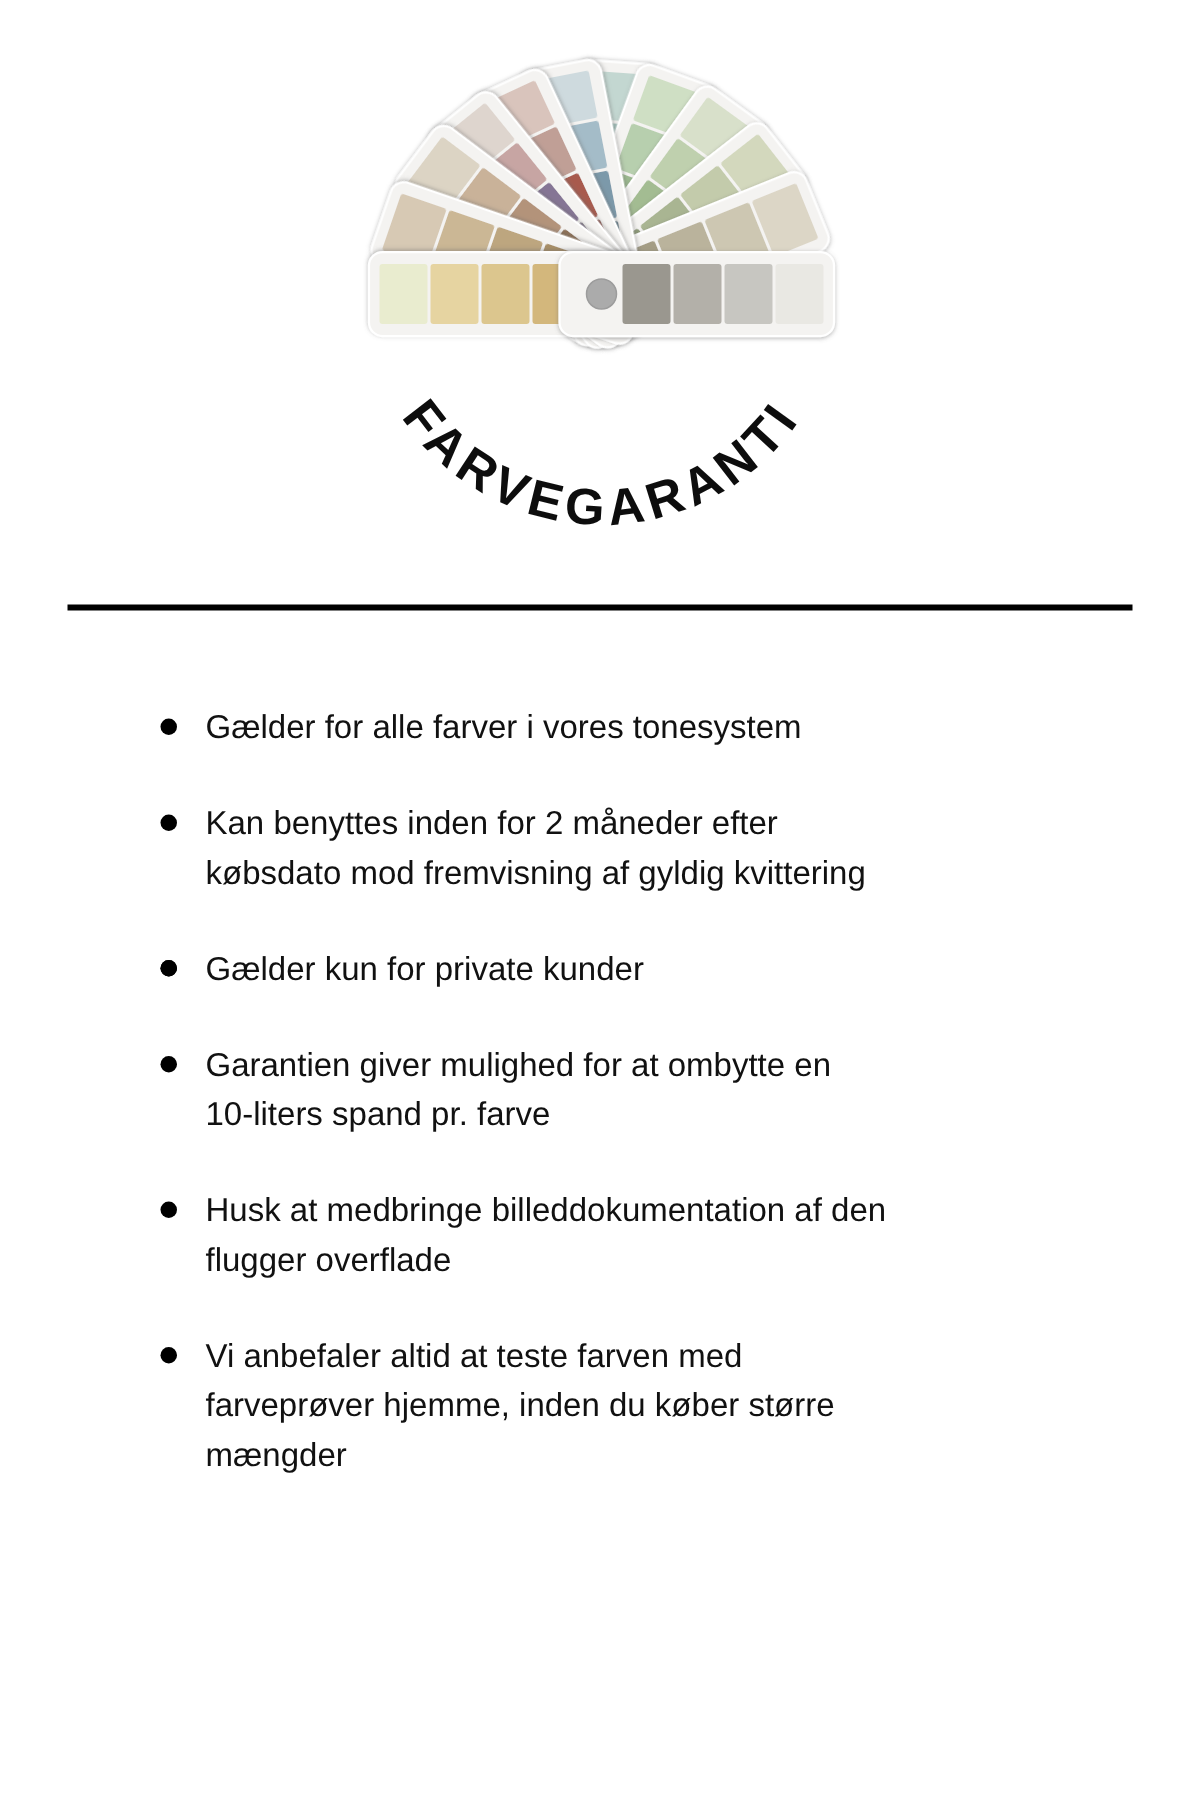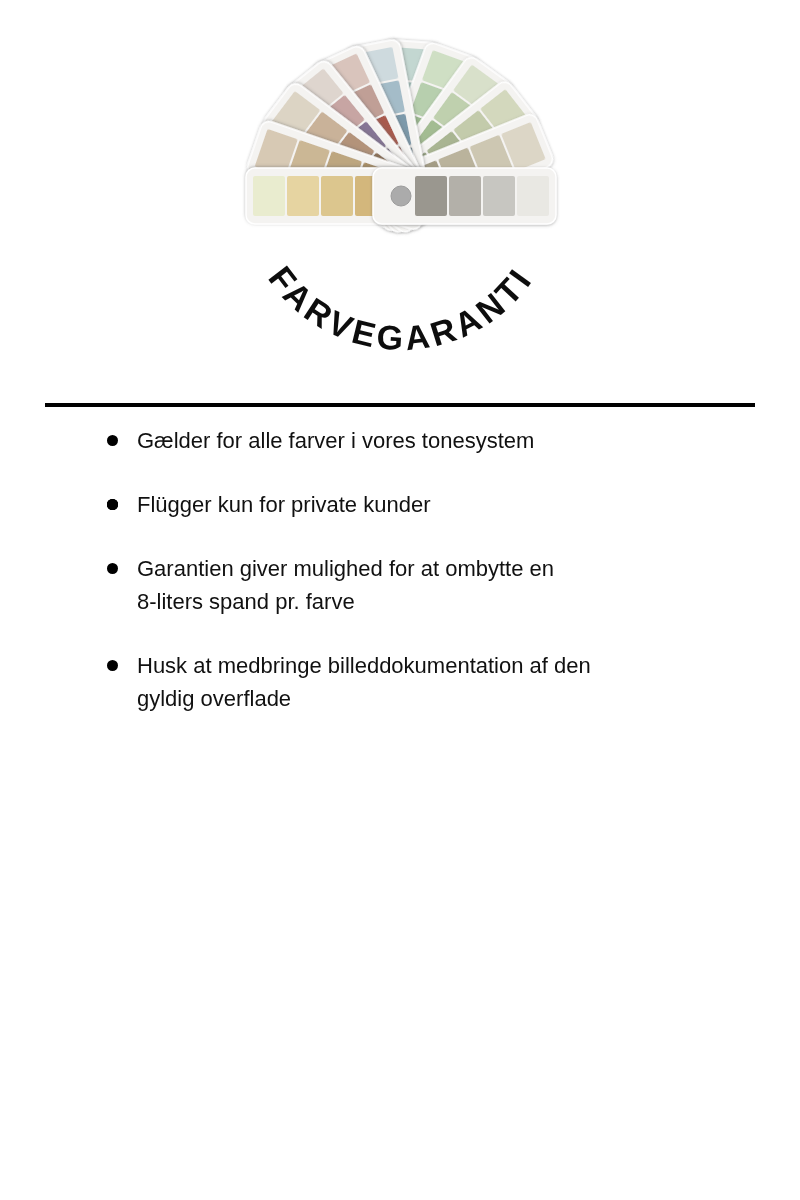--- a/index.html
+++ b/index.html
@@ -28,21 +28,21 @@
   .divider {
     position: absolute;
     left: 45px;
     top: 403px;
     width: 710px;
     height: 4px;
   }
   .terms {
     position: absolute;
     left: 0;
-    top: 424px;
+    top: 468px;
     width: 800px;
     margin: 0;
     padding: 0;
     list-style: none;
   }
   .terms li {
     position: relative;
     padding-left: 137px;
     padding-right: 55px;
     margin-bottom: 31px;
@@ -168,31 +168,39 @@
 
 <div class="divider" style="background: rgb(0, 0, 0);"></div>
 
 <ul class="terms">
   <li>
     <span class="bullet" style="background: rgb(0, 0, 0);"></span>
     <span class="txt">Gælder for alle farver i vores tonesystem</span>
   </li>
   <li>
     <span class="bullet" style="background: rgb(0, 0, 0);"></span>
-  </li>
-  <li>
-    <span class="bullet" style="background: rgb(0, 0, 0);"></span>
-  </li>
-  <li>
-    <span class="bullet" style="background: rgb(0, 0, 0);"></span>
-    <span class="txt">Flügger kun for private kunder</span>
+    <span class="txt">Kan benyttes inden for 2 måneder efter
+købsdato mod fremvisning af gyldig kvittering</span>
+  </li>
+  <li>
+    <span class="bullet" style="background: rgb(0, 0, 0);"></span>
+  </li>
+  <li>
+    <span class="bullet" style="background: rgb(0, 0, 0);"></span>
+    <span class="txt">Gælder kun for private kunder</span>
   </li>
   <li>
     <span class="bullet" style="background: rgb(0, 0, 0);"></span>
     <span class="txt">Garantien giver mulighed for at ombytte en
-8-liters spand pr. farve</span>
+10-liters spand pr. farve</span>
   </li>
   <li>
     <span class="bullet" style="background: rgb(0, 0, 0);"></span>
     <span class="txt">Husk at medbringe billeddokumentation af den
-gyldig overflade</span>
+flugger overflade</span>
+  </li>
+  <li>
+    <span class="bullet" style="background: rgb(0, 0, 0);"></span>
+    <span class="txt">Vi anbefaler altid at teste farven med
+farveprøver hjemme, inden du køber større
+mængder</span>
   </li>
 </ul>
 
 </body></html>

